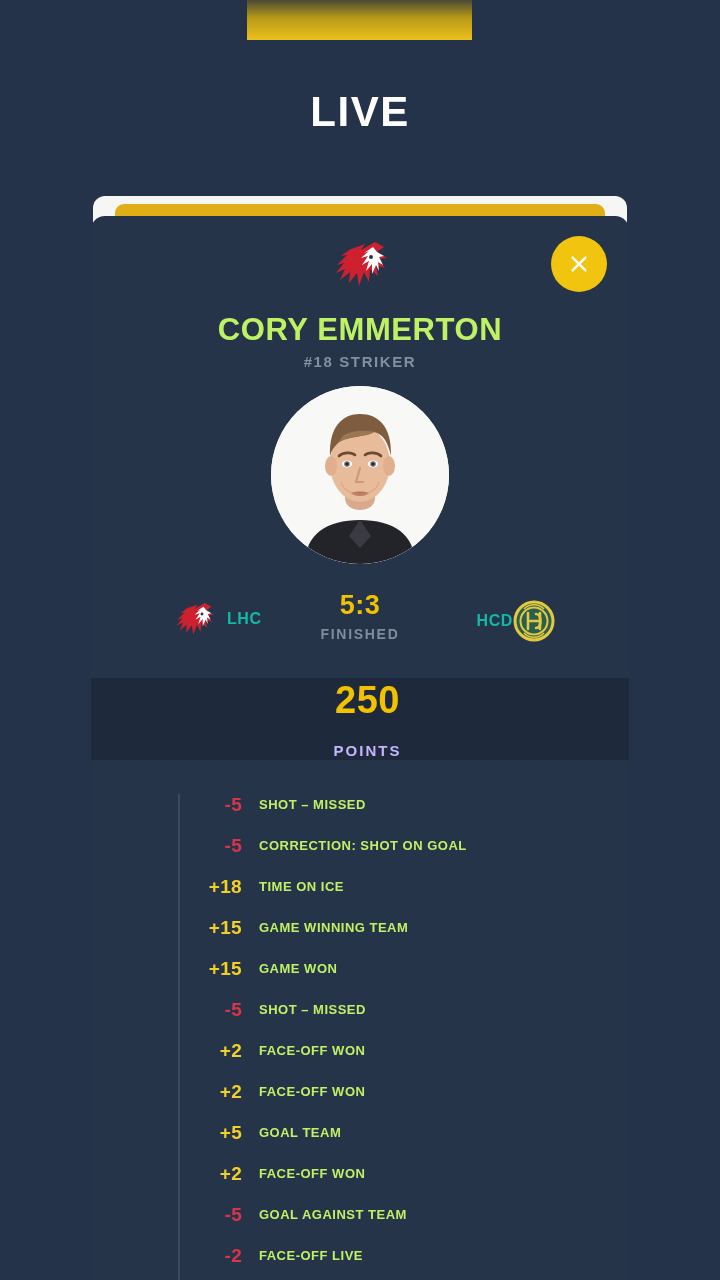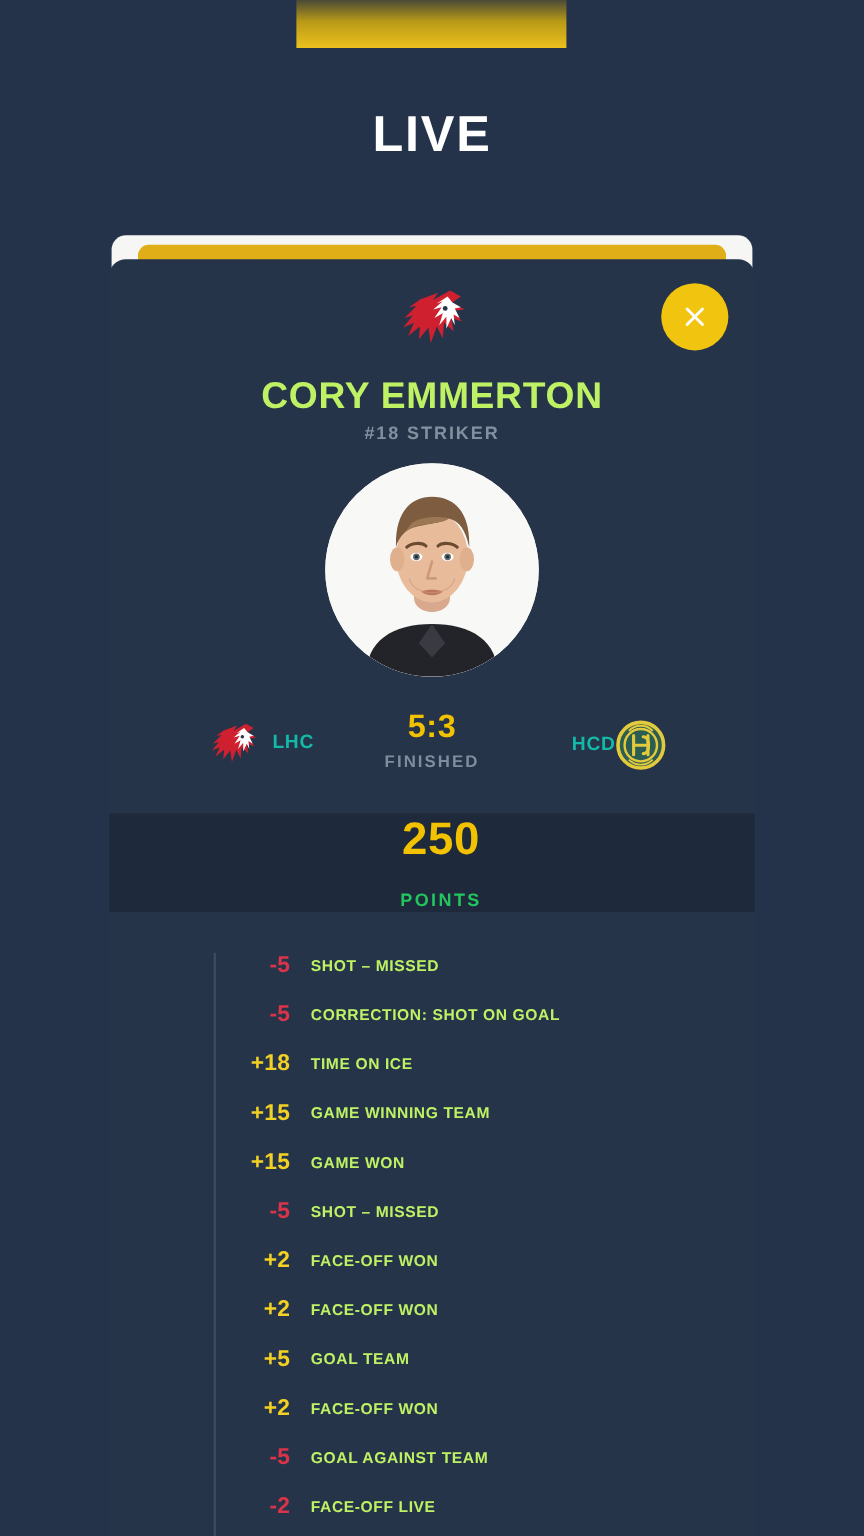--- a/index.html
+++ b/index.html
@@ -91,21 +91,21 @@
   .score{ color:#f2c200; font-size:27px; font-weight:bold; letter-spacing:.5px; }
   .score-state{ color:#7f8d9d; font-size:14px; font-weight:bold; letter-spacing:1.7px; margin-top:5px; }
 
   
   .points-band{
     position:absolute; left:0; top:462px; width:538px; height:82px;
     background:#1e2a3c; display:flex; flex-direction:column;
     align-items:center; justify-content:center;padding-left:15px;
   }
   .points-value{ color:#f2c200; font-size:38px; font-weight:bold; letter-spacing:.5px; }
-  .points-label{ color:#22c55e; font-size:15px; font-weight:bold; letter-spacing:2px; margin-top:20px; }
+  .points-label{ color:#c4b5fd; font-size:15px; font-weight:bold; letter-spacing:2px; margin-top:20px; }
 
   
   .events{
     position:absolute; left:0; top:568px; width:538px; height:496px;
   }
   .timeline{
     position:absolute; left:87px; top:10px; width:2px; height:486px;
     background:#3a4a62;
   }
   .event-row{

